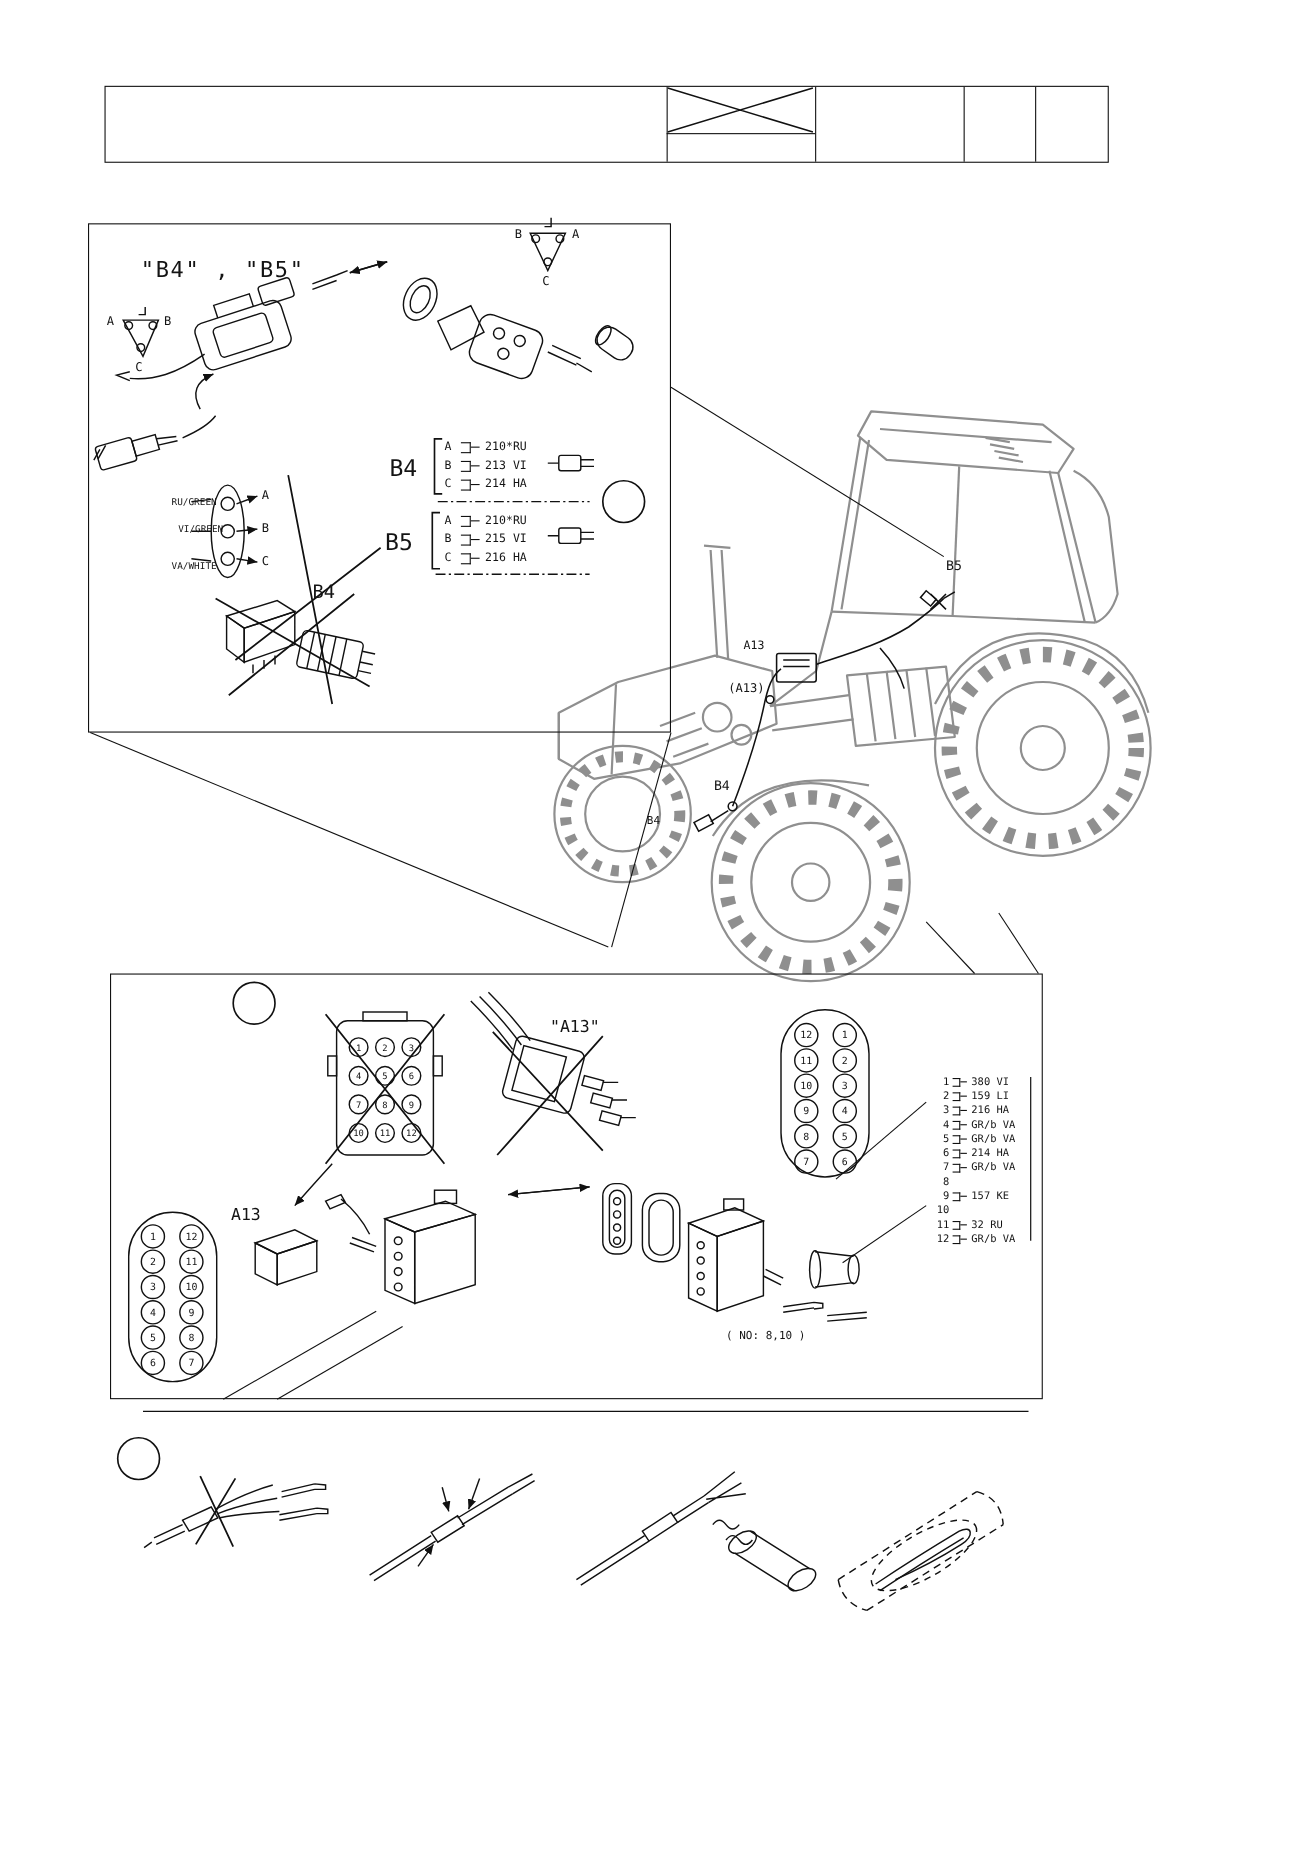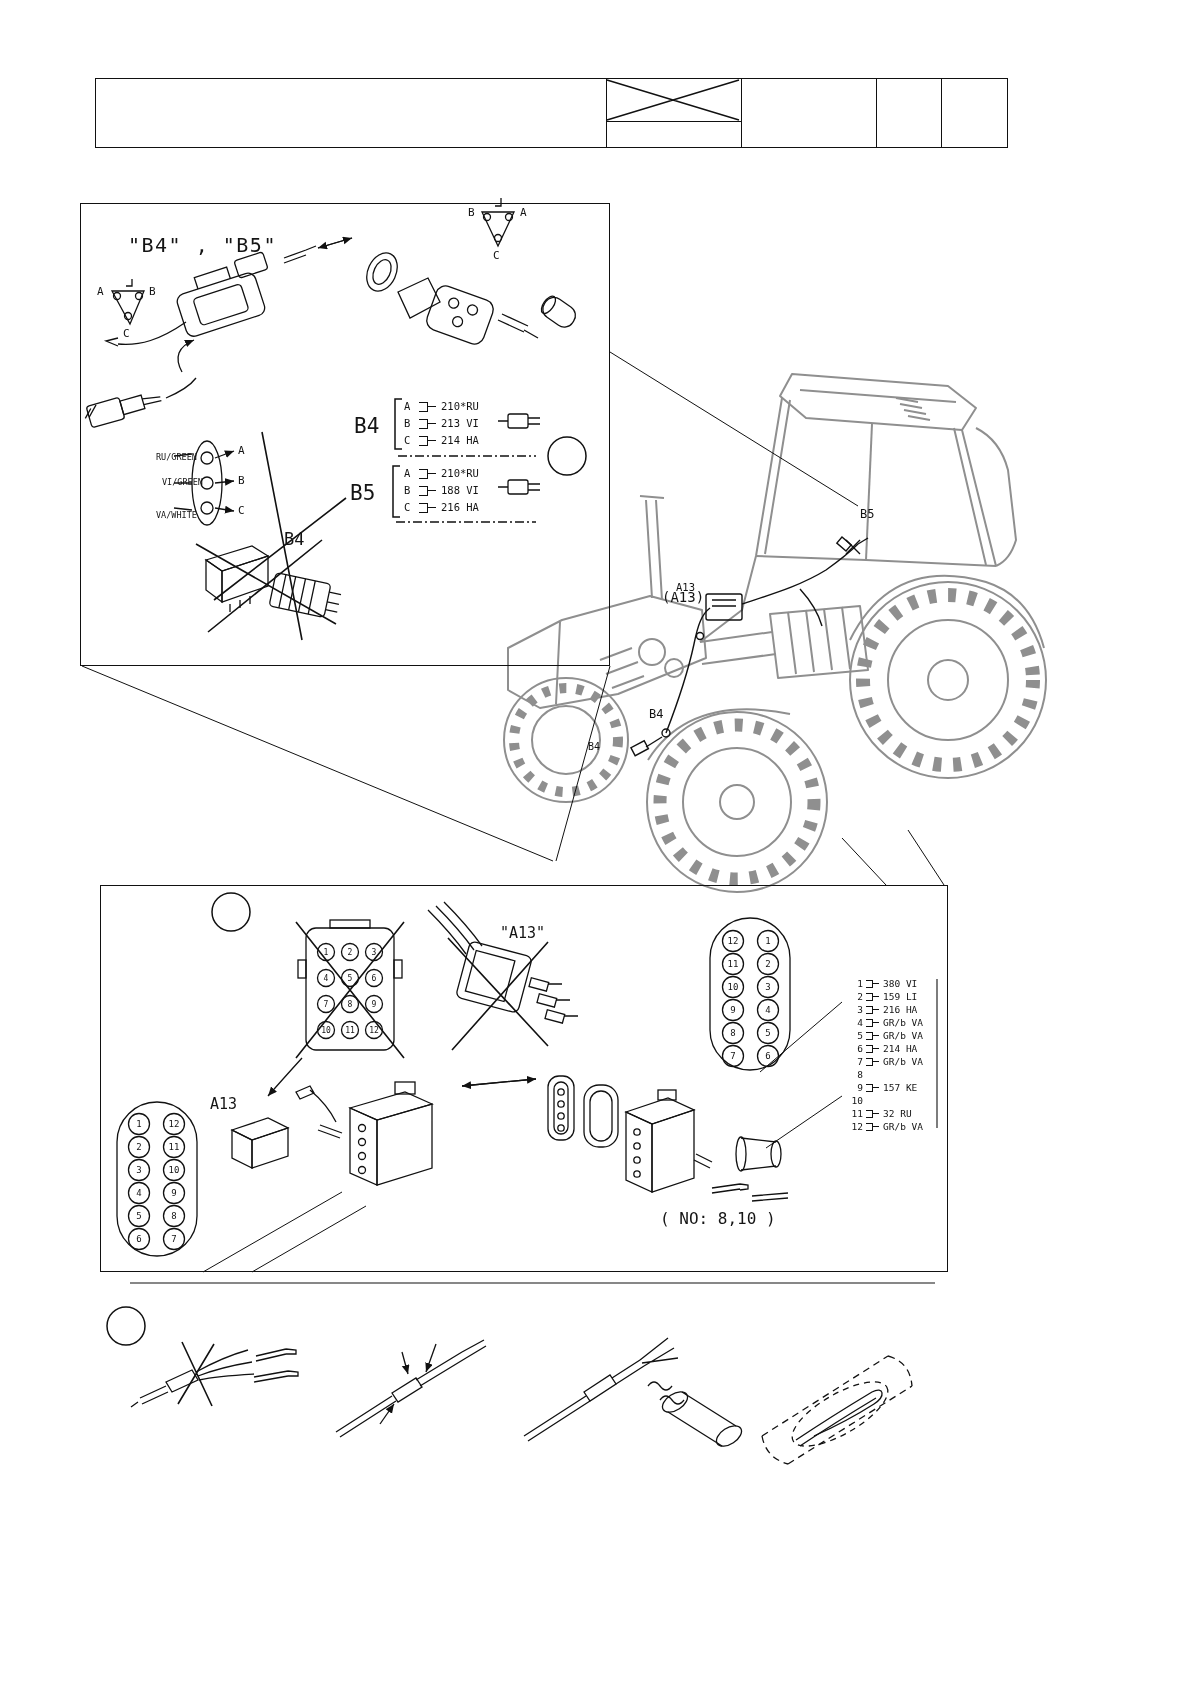--- a/index.html
+++ b/index.html
@@ -473,39 +473,39 @@
 
   <div class="txt" style="left:350px; top:481px; font-size:21px">B5</div>
   <div class="brow" style="top:467px">
     <span class="bpin">A</span>
     <span class="plug2"></span>
     <span>210*RU</span>
   </div>
   <div class="brow" style="top:484px">
     <span class="bpin">B</span>
     <span class="plug2"></span>
-    <span>188 VI</span>
+    <span>215 VI</span>
   </div>
   <div class="brow" style="top:501px">
     <span class="bpin">C</span>
     <span class="plug2"></span>
     <span>216 HA</span>
   </div>
 
   <div class="txt" style="left:284px; top:529px; font-size:17px">B4</div>
 
   <div class="txt" style="left:860px; top:507px; font-size:12px">B5</div>
   <div class="txt" style="left:676px; top:581px; font-size:10.5px">A13</div>
-  <div class="txt" style="left:662px; top:589px; font-size:14px">(A13)</div>
+  <div class="txt" style="left:662px; top:619px; font-size:11px">(A13)</div>
   <div class="txt" style="left:649px; top:707px; font-size:12px">B4</div>
   <div class="txt" style="left:588px; top:741px; font-size:10px">B4</div>
 
   <div class="txt" style="left:500px; top:924px; font-size:15px">"A13"</div>
   <div class="txt" style="left:210px; top:1095px; font-size:15px">A13</div>
-  <div class="txt" style="left:660px; top:1209px; font-size:16px">( NO: 8,10 )</div>
+  <div class="txt" style="left:660px; top:1209px; font-size:10px">( NO: 8,10 )</div>
 
   <div class="ptr" style="top:977px">
       <span class="pnum">1</span>
       <span class="plug"></span>
       <span>380 VI</span>
     </div>
   <div class="ptr" style="top:990px">
       <span class="pnum">2</span>
       <span class="plug"></span>
       <span>159 LI</span>

